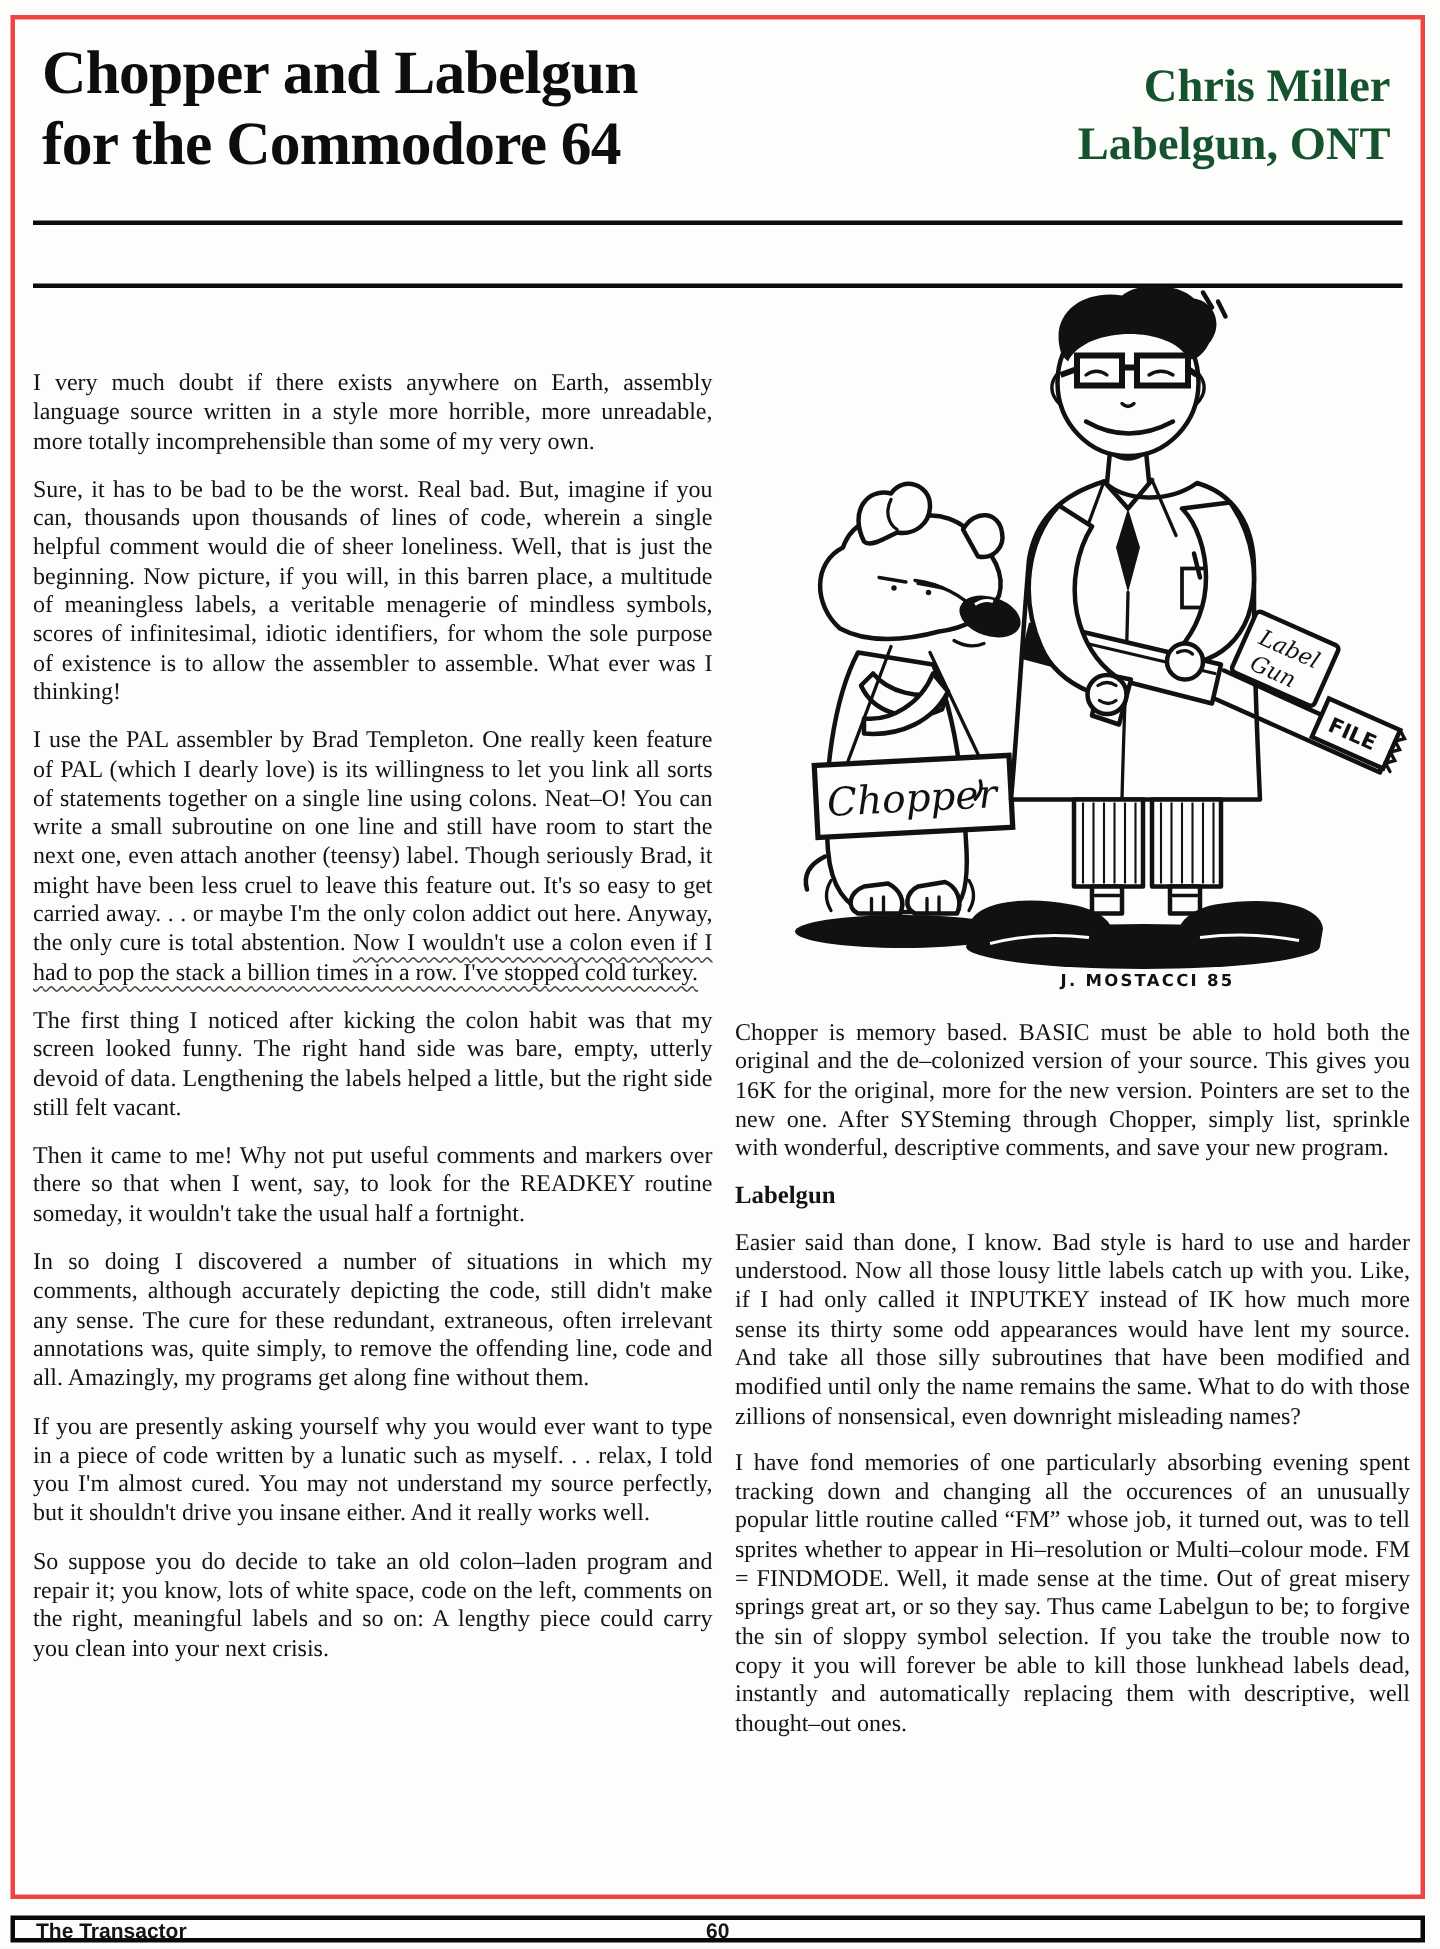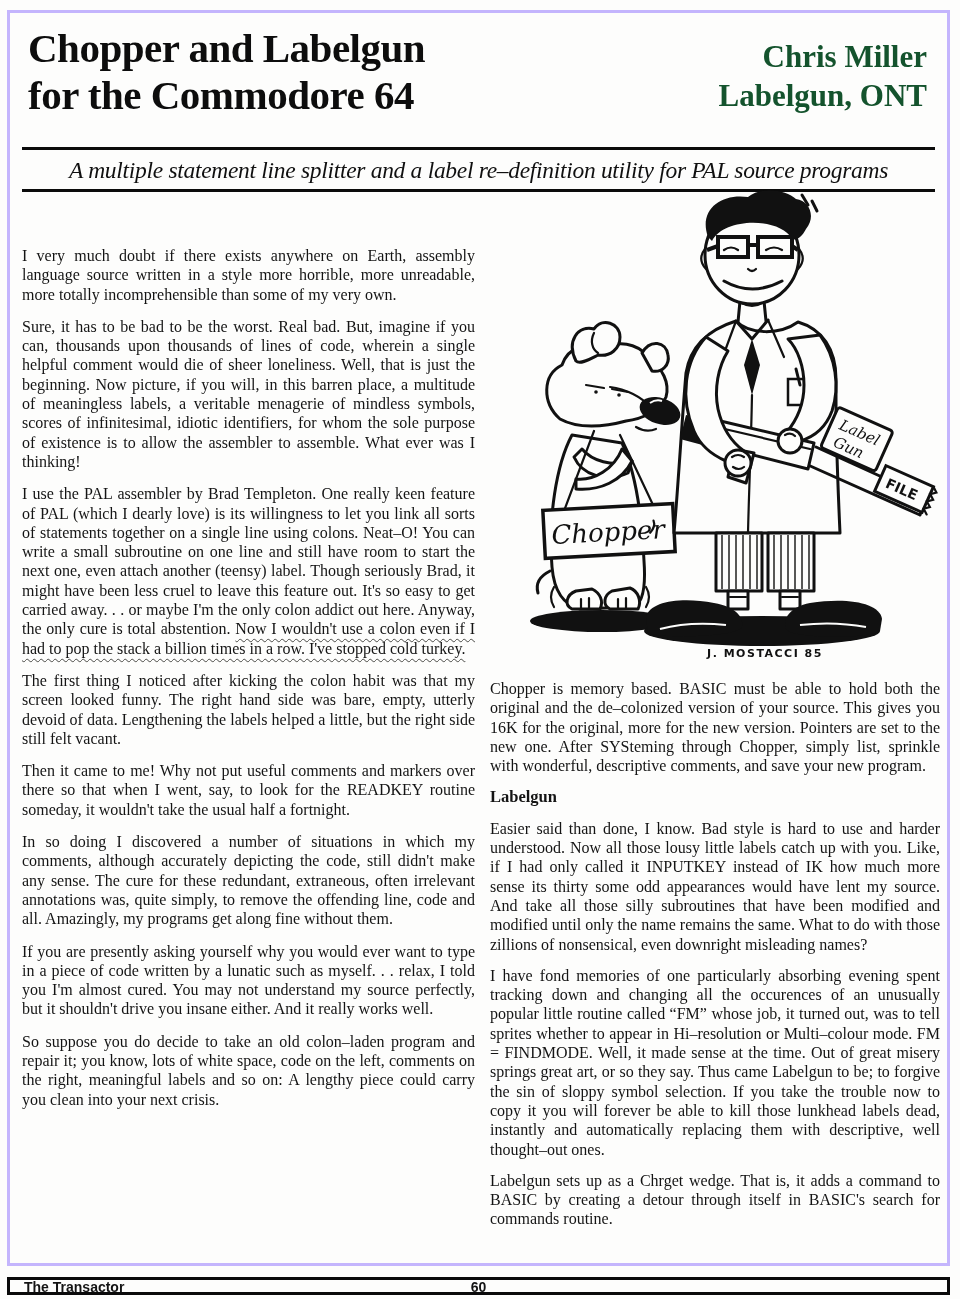--- a/index.html
+++ b/index.html
@@ -1,19 +1,19 @@
 <!DOCTYPE html>
 <html><head>
 <meta charset="utf-8">
 <style>
   html,body{margin:0;padding:0;background:#e8e8e4;}
   body{width:960px;height:1299px;position:relative;overflow:hidden;background:#fdfdfc;
        font-family:"Liberation Serif",serif;color:#141414;}
   #frame{position:absolute;left:7px;top:10px;width:943px;height:1256px;
-         border:3px solid #c4b5fd;box-sizing:border-box;overflow:hidden;background:#fdfdfc;}
+         border:3px solid #ef4444;box-sizing:border-box;overflow:hidden;background:#fdfdfc;}
   .hdr-title{position:absolute;left:18px;top:12px;font-weight:bold;font-size:41px;
              line-height:47px;letter-spacing:-.5px;color:#0d0d0d;}
   .hdr-byline{position:absolute;right:20px;top:24px;font-weight:bold;font-size:31px;
               line-height:39px;text-align:right;color:#14532d;}
   .rule{position:absolute;left:12px;right:12px;height:3px;background:#0b0b0b;}
   .rule1{top:134px;} .rule2{top:176px;}
   .subtitle{position:absolute;left:12px;right:12px;top:139px;height:36px;line-height:36px;
             text-align:center;font-style:italic;font-size:23.5px;letter-spacing:-.3px;color:#101010;}
   .col{position:absolute;font-size:16px;line-height:19.3px;text-align:justify;}
   .col p{margin:0 0 13px 0;}
@@ -47,21 +47,20 @@
     <div>Chopper and Labelgun</div>
     <div>for the Commodore 64</div>
   </div>
 
   <div class="hdr-byline">
     <div>Chris Miller</div>
     <div>Labelgun, ONT</div>
   </div>
 
   <div class="rule rule1"></div>
-  <div class="subtitle">A multiple statement line splitter and a label re–definition utility for PAL source programs</div>
   <div class="rule rule2"></div>
 
   <div id="left-col" class="col">
     <p>I very much doubt if there exists anywhere on Earth, assembly language source written in a style more horrible, more unreadable, more totally incomprehensible than some of my very own.</p>
     <p>Sure, it has to be bad to be the worst. Real bad. But, imagine if you can, thousands upon thousands of lines of code, wherein a single helpful comment would die of sheer loneliness. Well, that is just the beginning. Now picture, if you will, in this barren place, a multitude of meaningless labels, a veritable menagerie of mindless symbols, scores of infinitesimal, idiotic identifiers, for whom the sole purpose of existence is to allow the assembler to assemble. What ever was I thinking!</p>
     <p><span>I use the PAL assembler by Brad Templeton. One really keen feature of PAL (which I dearly love) is its willingness to let you link all sorts of statements together on a single line using colons. Neat–O! You can write a small subroutine on one line and still have room to start the next one, even attach another (teensy) label. Though seriously Brad, it might have been less cruel to leave this feature out. It's so easy to get carried away. . . or maybe I'm the only colon addict out here. Anyway, the only cure is total abstention. </span><span class="hand-underline">Now I wouldn't use a colon even if I had to pop the stack a billion times in a row. I've stopped cold turkey.</span></p>
     <p>The first thing I noticed after kicking the colon habit was that my screen looked funny. The right hand side was bare, empty, utterly devoid of data. Lengthening the labels helped a little, but the right side still felt vacant.</p>
     <p>Then it came to me! Why not put useful comments and markers over there so that when I went, say, to look for the READKEY routine someday, it wouldn't take the usual half a fortnight.</p>
     <p>In so doing I discovered a number of situations in which my comments, although accurately depicting the code, still didn't make any sense. The cure for these redundant, extraneous, often irrelevant annotations was, quite simply, to remove the offending line, code and all. Amazingly, my programs get along fine without them.</p>
     <p>If you are presently asking yourself why you would ever want to type in a piece of code written by a lunatic such as myself. . . relax, I told you I'm almost cured. You may not understand my source perfectly, but it shouldn't drive you insane either. And it really works well.</p>
@@ -167,21 +166,20 @@
         <path class="ln2" d="M252,114 Q262,120 272,114"></path>
       </g>
 
       <text x="275" y="468" text-anchor="middle" font-family="DejaVu Sans, sans-serif" font-weight="bold" font-size="11" letter-spacing="1.5">J. MOSTACCI 85</text>
     </svg>
 
     <p>Chopper is memory based. BASIC must be able to hold both the original and the de–colonized version of your source. This gives you 16K for the original, more for the new version. Pointers are set to the new one. After SYSteming through Chopper, simply list, sprinkle with wonderful, descriptive comments, and save your new program.</p>
     <p class="sect-head">Labelgun</p>
     <p>Easier said than done, I know. Bad style is hard to use and harder understood. Now all those lousy little labels catch up with you. Like, if I had only called it INPUTKEY instead of IK how much more sense its thirty some odd appearances would have lent my source. And take all those silly subroutines that have been modified and modified until only the name remains the same. What to do with those zillions of nonsensical, even downright misleading names?</p>
     <p>I have fond memories of one particularly absorbing evening spent tracking down and changing all the occurences of an unusually popular little routine called “FM” whose job, it turned out, was to tell sprites whether to appear in Hi–resolution or Multi–colour mode. FM = FINDMODE. Well, it made sense at the time. Out of great misery springs great art, or so they say. Thus came Labelgun to be; to forgive the sin of sloppy symbol selection. If you take the trouble now to copy it you will forever be able to kill those lunkhead labels dead, instantly and automatically replacing them with descriptive, well thought–out ones.</p>
-    <p>Labelgun sets up as a Chrget wedge. That is, it adds a command to BASIC by creating a detour through itself in BASIC's search for commands routine.</p>
   </div>
 
 </div>
 
 <div id="footer-bar">
   <span class="ft-left">The Transactor</span>
   <span class="ft-center">60</span>
   <span class="ft-right">Volume 6, Issue 01</span>
 </div>
 

